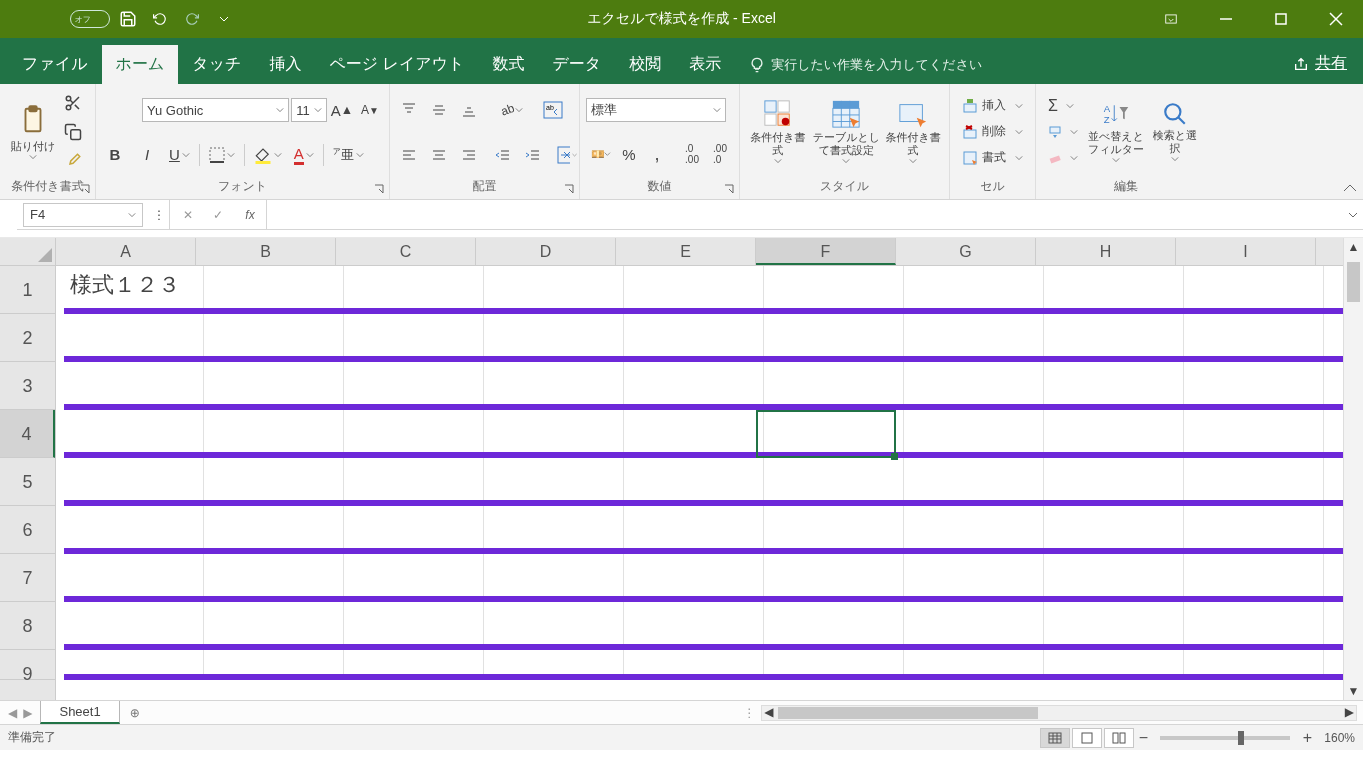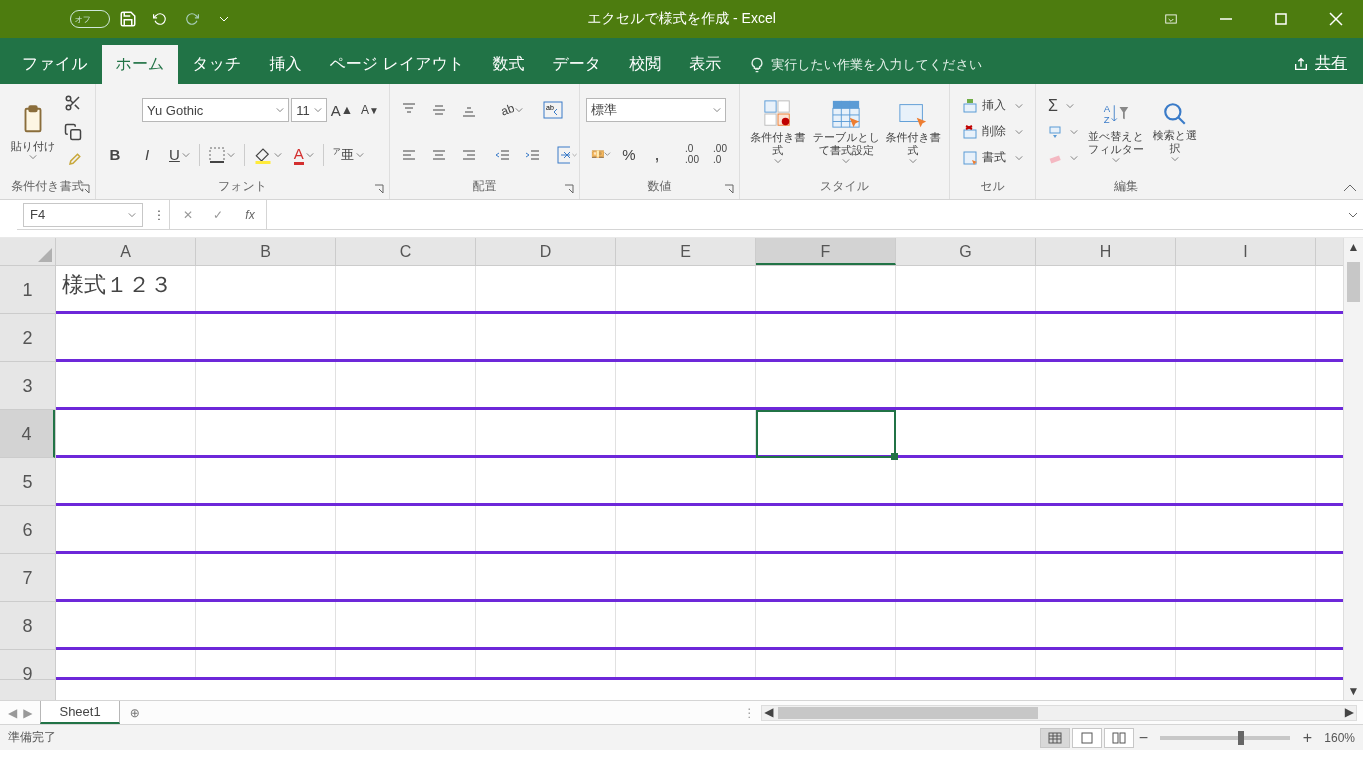--- a/index.html
+++ b/index.html
@@ -56,21 +56,21 @@
 .rownums { width: 56px; background: #e6e6e6; border-right: 1px solid #ccc; }
 .corner { height: 28px; border-bottom: 1px solid #ccc; background: #e6e6e6; position:relative;}
 .corner::after{content:"";position:absolute;right:3px;bottom:3px;width:0;height:0;border-left:14px solid transparent;border-bottom:14px solid #b0b0b0;}
 .colheaders { height: 28px; display: flex; background: #e6e6e6; border-bottom: 1px solid #ccc; }
 .ch { width: 140px; text-align: center; font-size: 16px; color: #555; border-right: 1px solid #ccc; line-height: 28px; }
 .ch.selch { background: #d3d3d3; border-bottom: 2px solid #217346; }
 .rh { height: 48px; text-align: center; font-size: 18px; color: #555; border-bottom: 1px solid #ccc; line-height: 48px; }
 .rh.selrh { background: #d3d3d3; border-right: 2px solid #217346; }
 .rh.last{height:30px;}
 .cells { position: relative; flex: 1; overflow: hidden; }
-.cellrow { height: 48px; display: flex; border-bottom: 3px solid #6d28d9; }
+.cellrow { height: 48px; display: flex; border-bottom: 6px solid #6d28d9; margin-left: 8px; }
 .cell { width: 140px; border-right: 1px solid #e1e1e1; padding: 4px 6px; font-size: 22px; font-family: "Yu Gothic"; }
 .selection { position: absolute; border: 2px solid #217346; pointer-events: none; }
 .selhandle{position:absolute;width:7px;height:7px;background:#217346;right:-4px;bottom:-4px;}
 .vsb { width: 20px; background: #f3f3f3; border-left:1px solid #ddd; position:relative;}
 .vsb-thumb{position:absolute;top:24px;left:3px;right:3px;height:40px;background:#c7c7c7;}
 .vsb-arr{position:absolute;left:0;right:0;height:18px;display:flex;align-items:center;justify-content:center;}
 
 
 .sheetbar { height: 24px; border-top: 1px solid #d5d5d5; display: flex; align-items: stretch; background: #fcfcfc; }
 .navbtns { display: flex; align-items: center; padding: 0 8px; gap: 6px; color:#999;}

